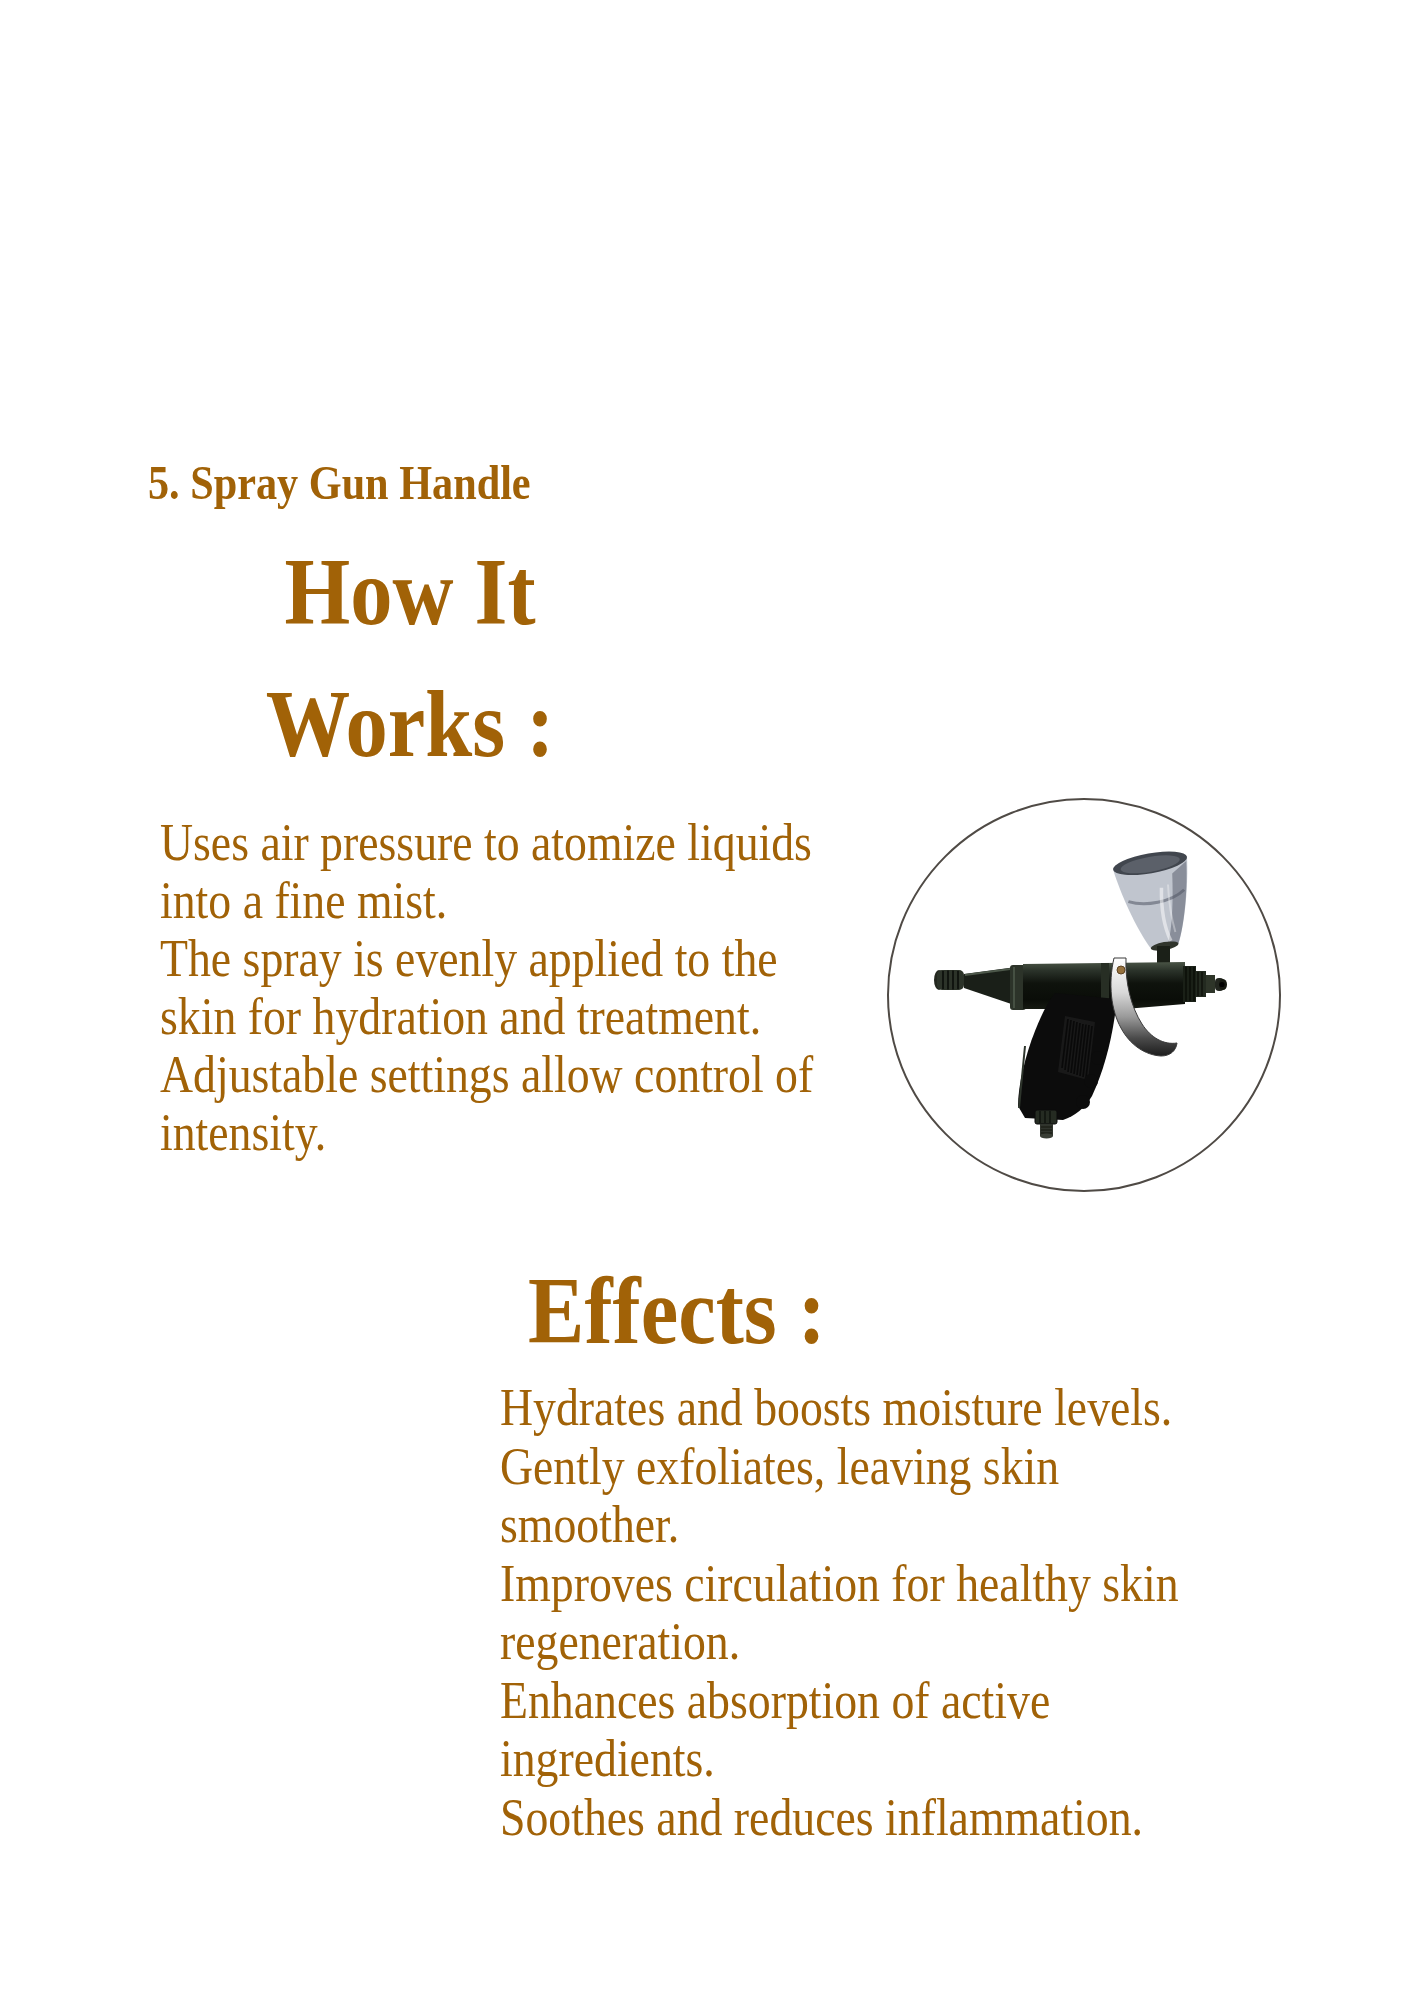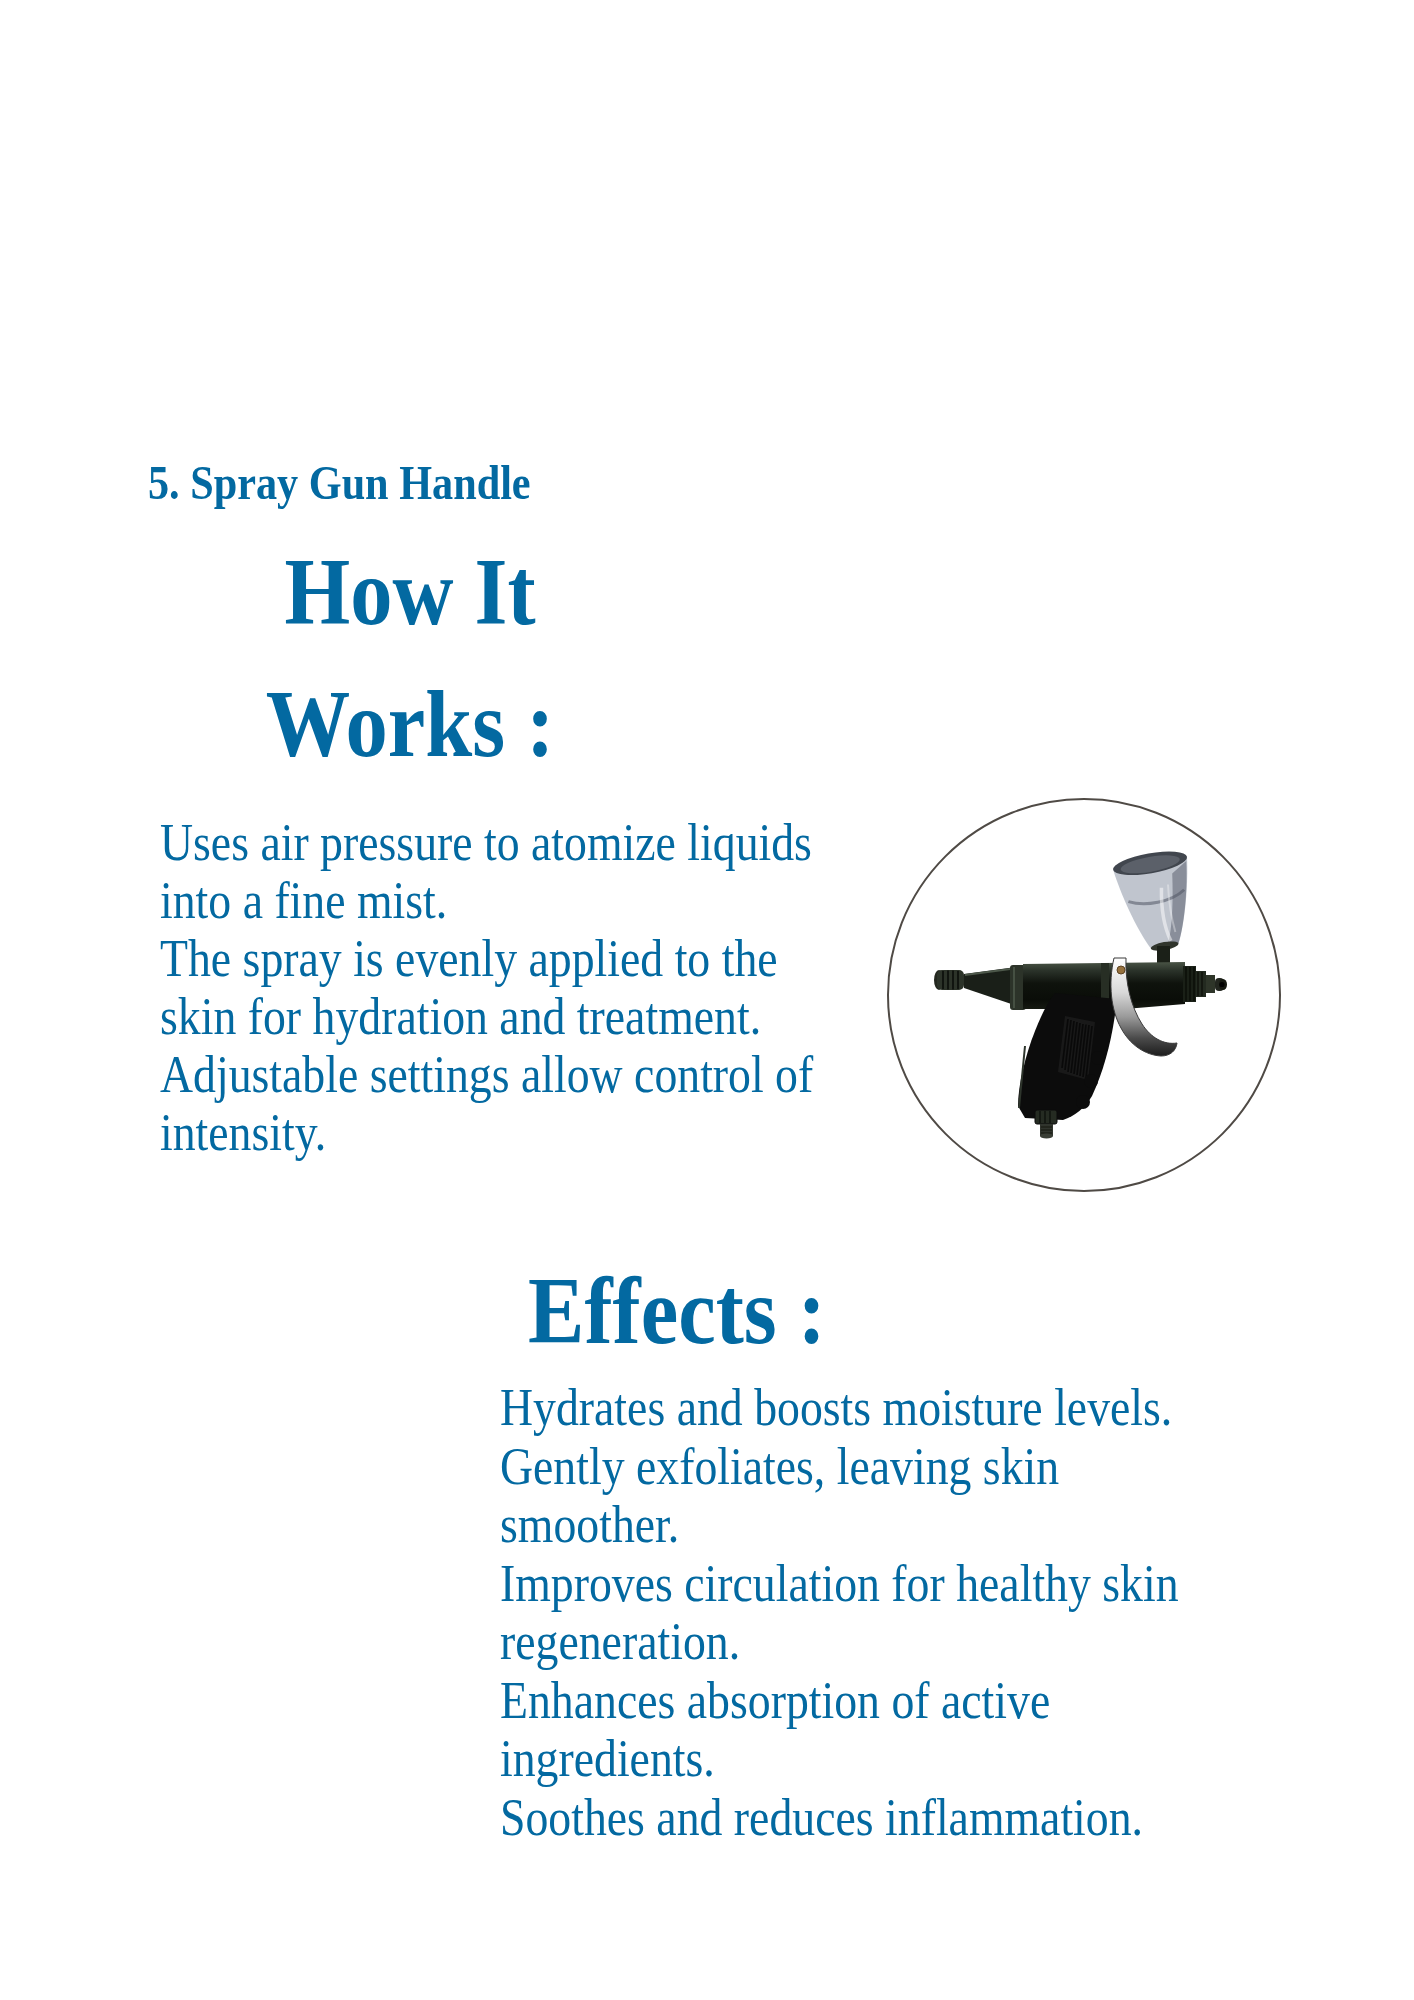--- a/index.html
+++ b/index.html
@@ -1,19 +1,19 @@
 <!DOCTYPE html>
 <html><head>
 <meta charset="utf-8">
 <style>
   html,body { margin:0; padding:0; background:#ffffff; }
   .page {
     position:relative; width:1414px; height:2000px;
     background:#ffffff; overflow:hidden;
-    font-family:"Liberation Serif", serif; color:#0369a1;
+    font-family:"Liberation Serif", serif; color:#a16207;
   }
   .txt { position:absolute; white-space:nowrap; transform:scaleX(0.88); transform-origin:0 0; }
   .section-label { left:148px; top:459px; font-size:48px; font-weight:700; line-height:48px; }
   .h-big { font-weight:700; font-size:96px; line-height:132px; }
   .how-heading { left:230px; top:526px; width:360px; text-align:center; transform-origin:50% 0; }
   .effects-heading { left:477px; top:1245px; width:400px; text-align:center; transform-origin:50% 0; }
   .body-text { font-size:52px; line-height:58px; }
   .para-how { left:160px; top:814px; }
   .para-effects { left:500px; top:1379px; line-height:58.5px; }
   .photo-wrap { position:absolute; left:885px; top:796px; width:398px; height:398px; }

